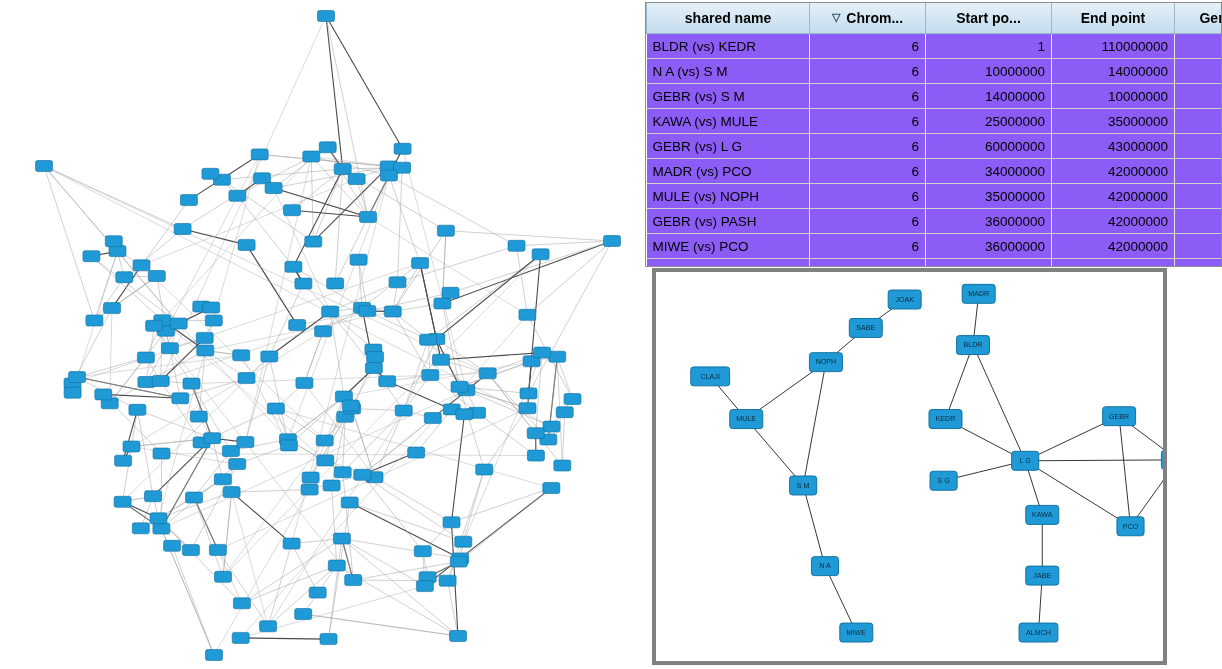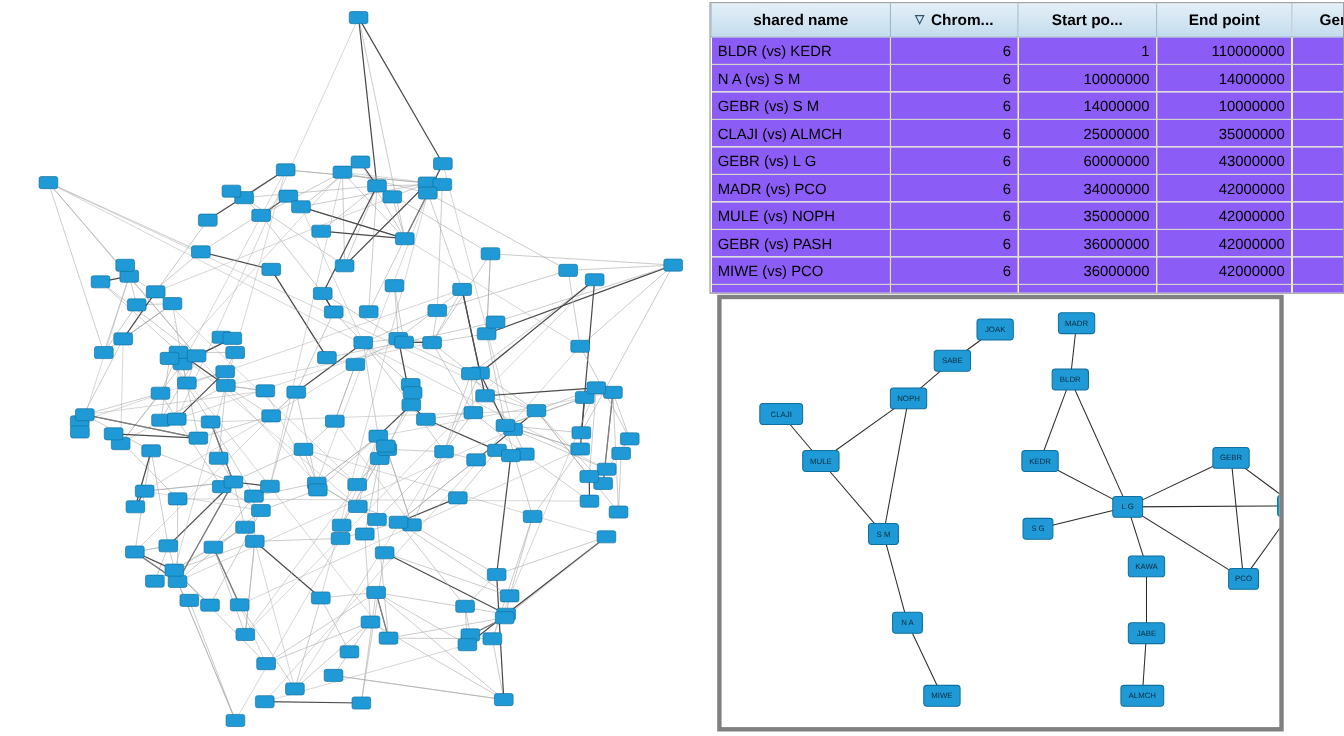--- a/index.html
+++ b/index.html
@@ -715,21 +715,21 @@
             <td class="num">6.6</td>
           </tr>
           <tr>
             <td class="name">GEBR (vs) S M</td>
             <td class="num">6</td>
             <td class="num">14000000</td>
             <td class="num">10000000</td>
             <td class="num">7.5</td>
           </tr>
           <tr>
-            <td class="name">CLAJI (vs) ALMCH</td>
+            <td class="name">KAWA (vs) MULE</td>
             <td class="num">6</td>
             <td class="num">25000000</td>
             <td class="num">35000000</td>
             <td class="num">5.9</td>
           </tr>
           <tr>
             <td class="name">GEBR (vs) L G</td>
             <td class="num">6</td>
             <td class="num">60000000</td>
             <td class="num">43000000</td>

